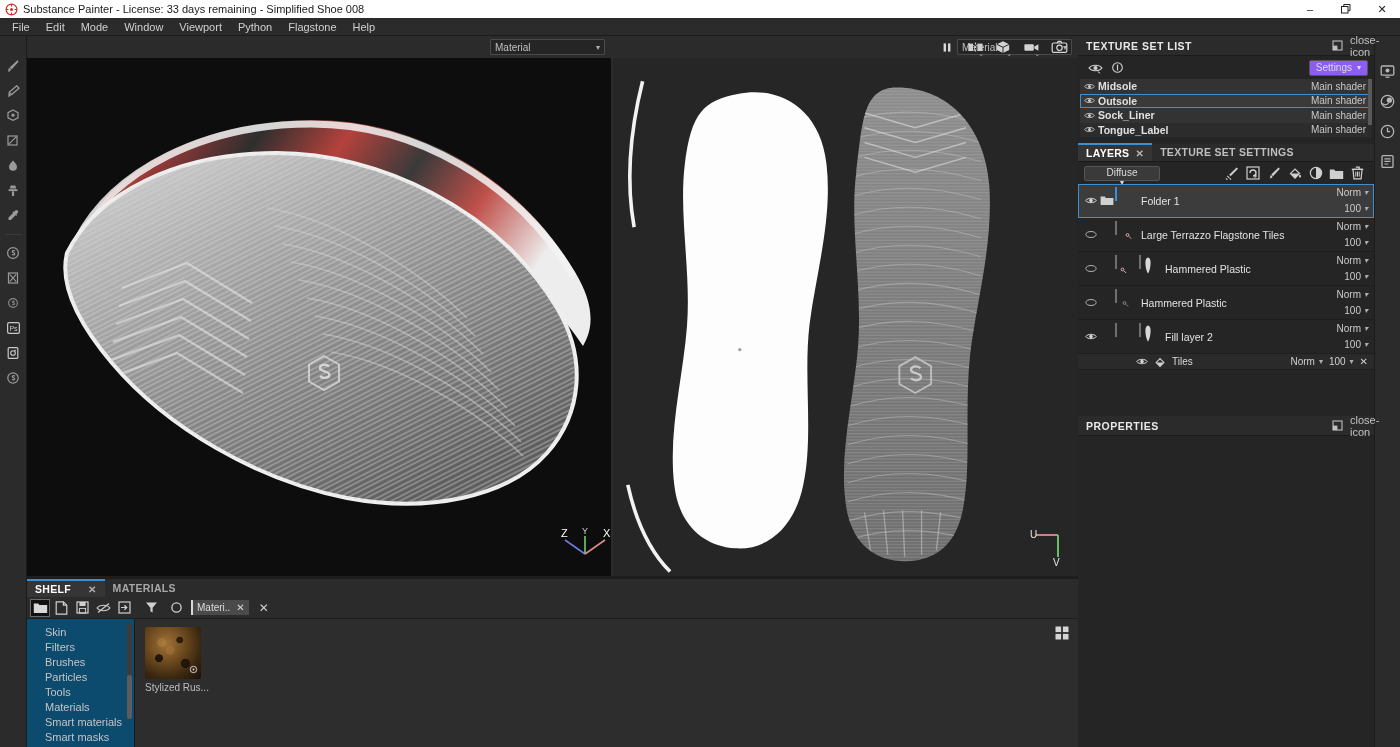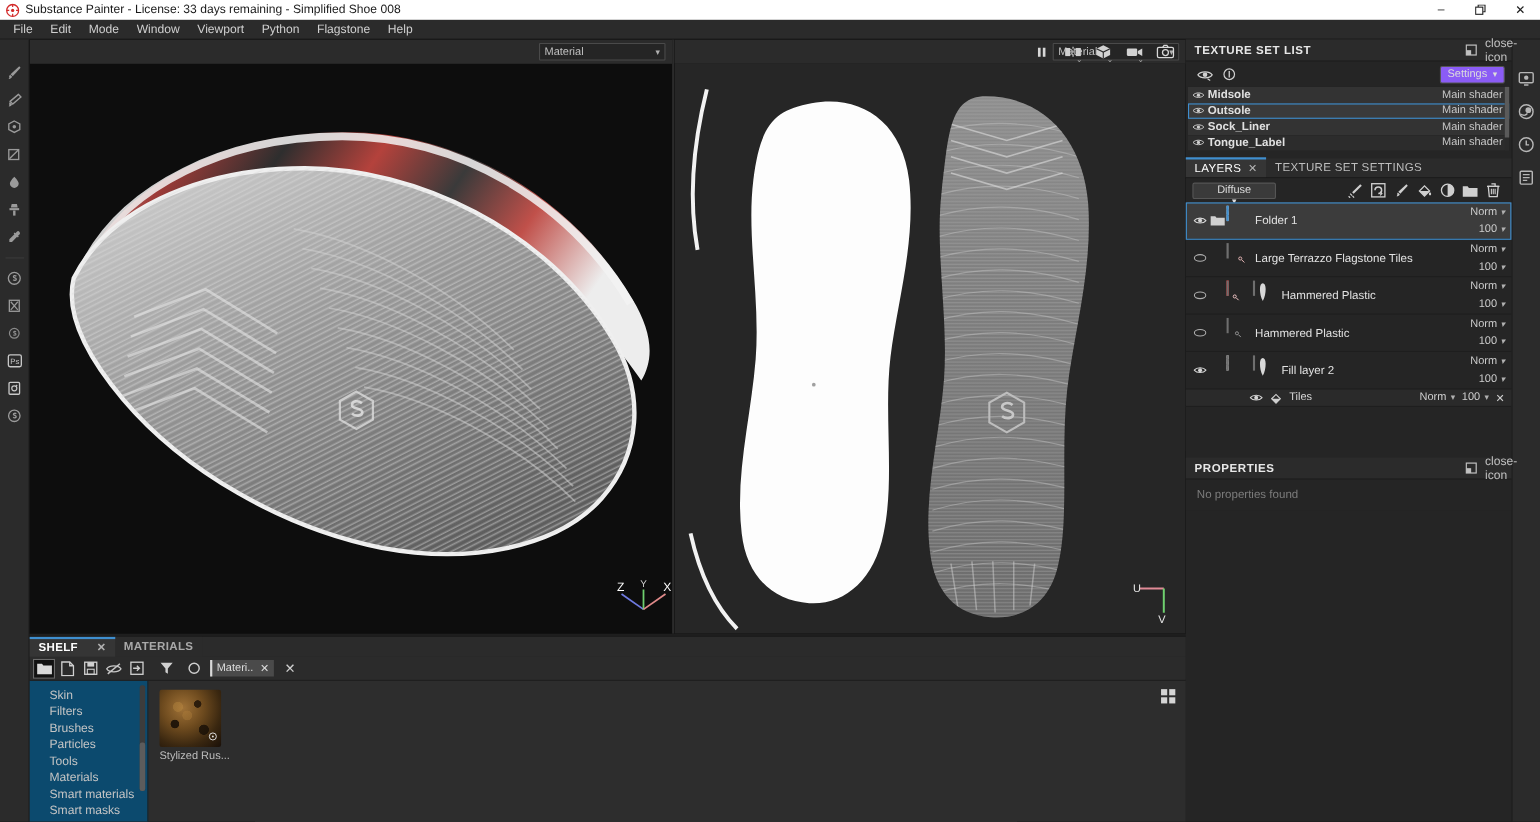--- a/index.html
+++ b/index.html
@@ -173,21 +173,21 @@
   .tsrow.sel { outline: 1px solid #3f8fd0; outline-offset: -1px; background: #3a3a3a; }
   .tsrow .eye { width: 14px; color: #cfcfcf; display:flex; align-items:center; }
   .tsrow .nm { flex: 1; font-weight: bold; font-size: 10.5px; }
   .tsrow .sh { font-size: 10px; color: #c8c8c8; }
   .tsl-scroll { position: absolute; right: 0; top: 0; width: 4px; height: 100%; background: #2a2a2a; }
   .tsl-scroll i { position: absolute; left: 0; top: 0; width: 4px; height: 46px; background: #5a5a5a; display: block; }
 
   
   .ltabs { height: 18px; background: #2b2b2b; display: flex; align-items: flex-end; border-bottom: 1px solid #1b1b1b; }
   .ltab {
-    height: 18px; padding: 0 8px; font-size: 10.5px; font-weight: normal; letter-spacing: .3px;
+    height: 18px; padding: 0 8px; font-size: 10.5px; font-weight: bold; letter-spacing: .3px;
     display: flex; align-items: center; gap: 6px; color: #cfcfcf;
   }
   .ltab.active { background: #353535; border-top: 2px solid #3f8fd0; color: #fff; }
   .ltab.inactive { color: #bfbfbf; }
   .ltab .x { font-size: 10px; color: #b5b5b5; }
 
   .ltoolbar { height: 22px; background: #252525; display: flex; align-items: center; padding: 0 6px; }
   .chansel {
     width: 76px; height: 15px; background: #3a3a3a; border: 1px solid #555; border-radius: 2px;
     display: flex; align-items: center; justify-content: space-between; padding: 0 4px;
@@ -1040,18 +1040,15 @@
     <div class="panel-head" style="margin-top:6px">
       <span class="t">PROPERTIES</span>
       <span class="ctl">
         <svg width="11" height="11" viewBox="0 0 11 11">
             <rect x="1" y="1" width="9" height="9" fill="none" stroke="#c0c0c0" stroke-width="1.1"></rect>
             <rect x="1" y="5.6" width="4.4" height="4.4" fill="#c0c0c0"></rect>
           </svg>
       </span>
       <span class="ctl">close-icon</span>
     </div>
-    <div class="props-body">
-      <div class="props-empty">No properties found</div>
-    </div>
 
   </div>
 </div>
 
 </body></html>

